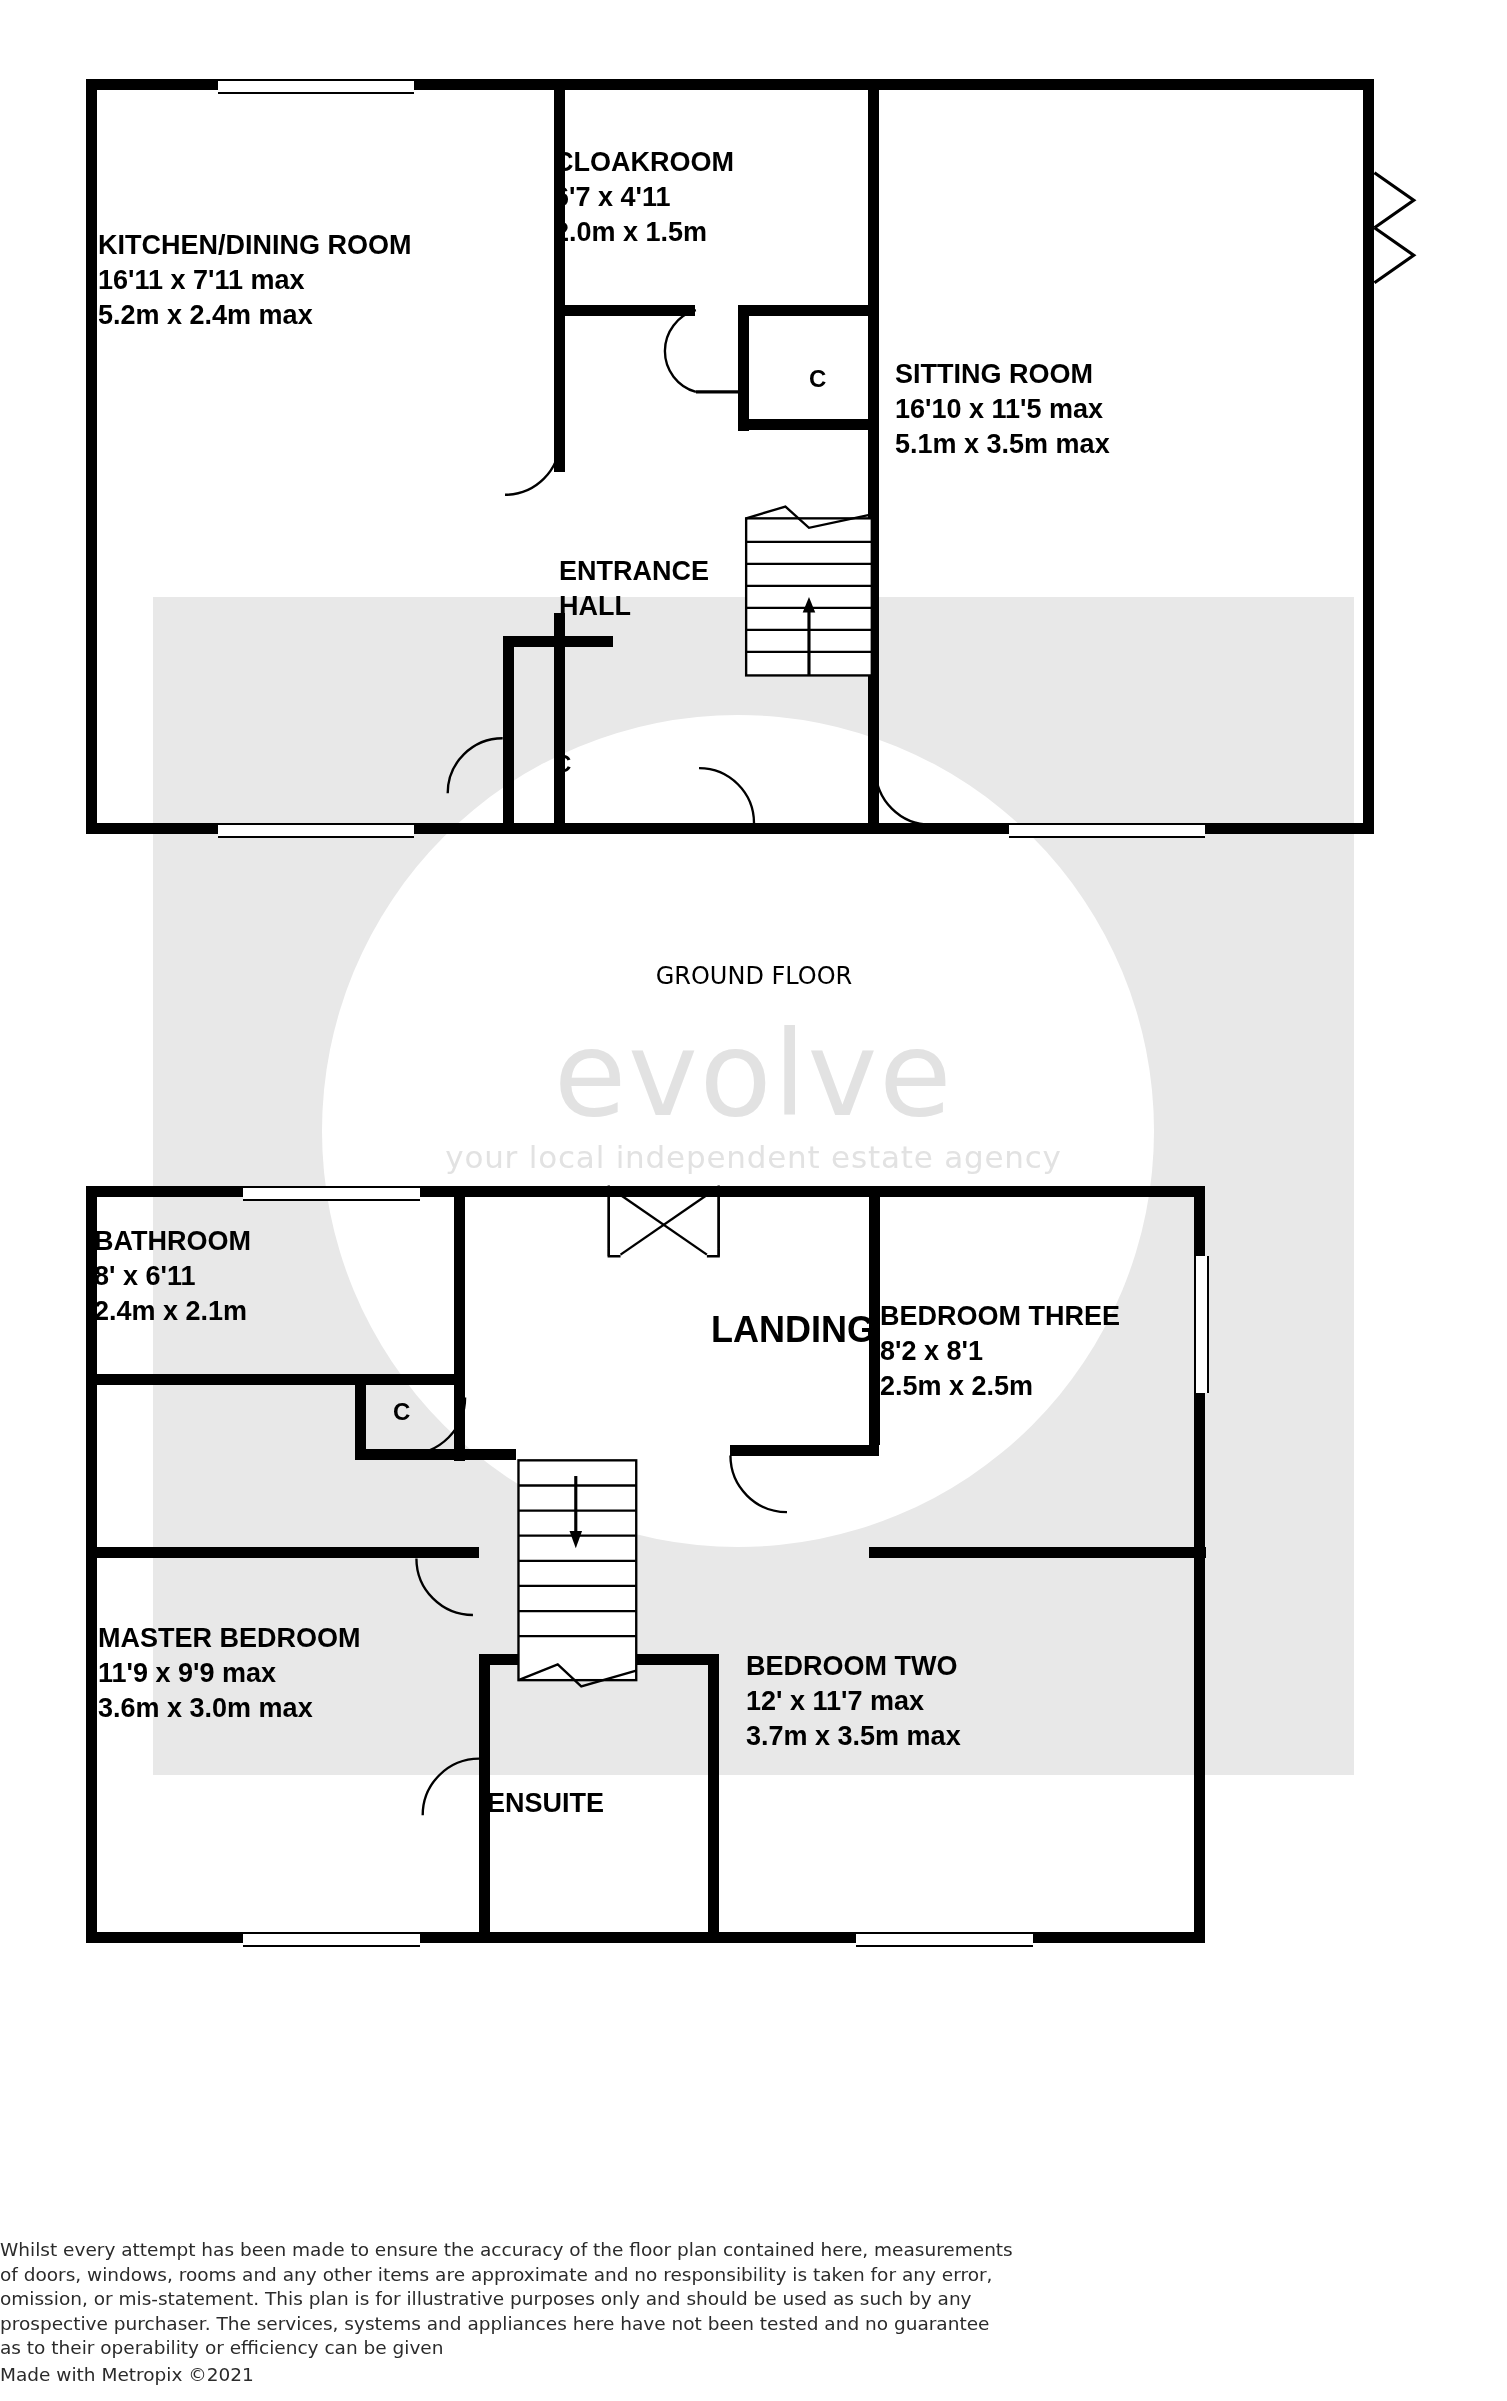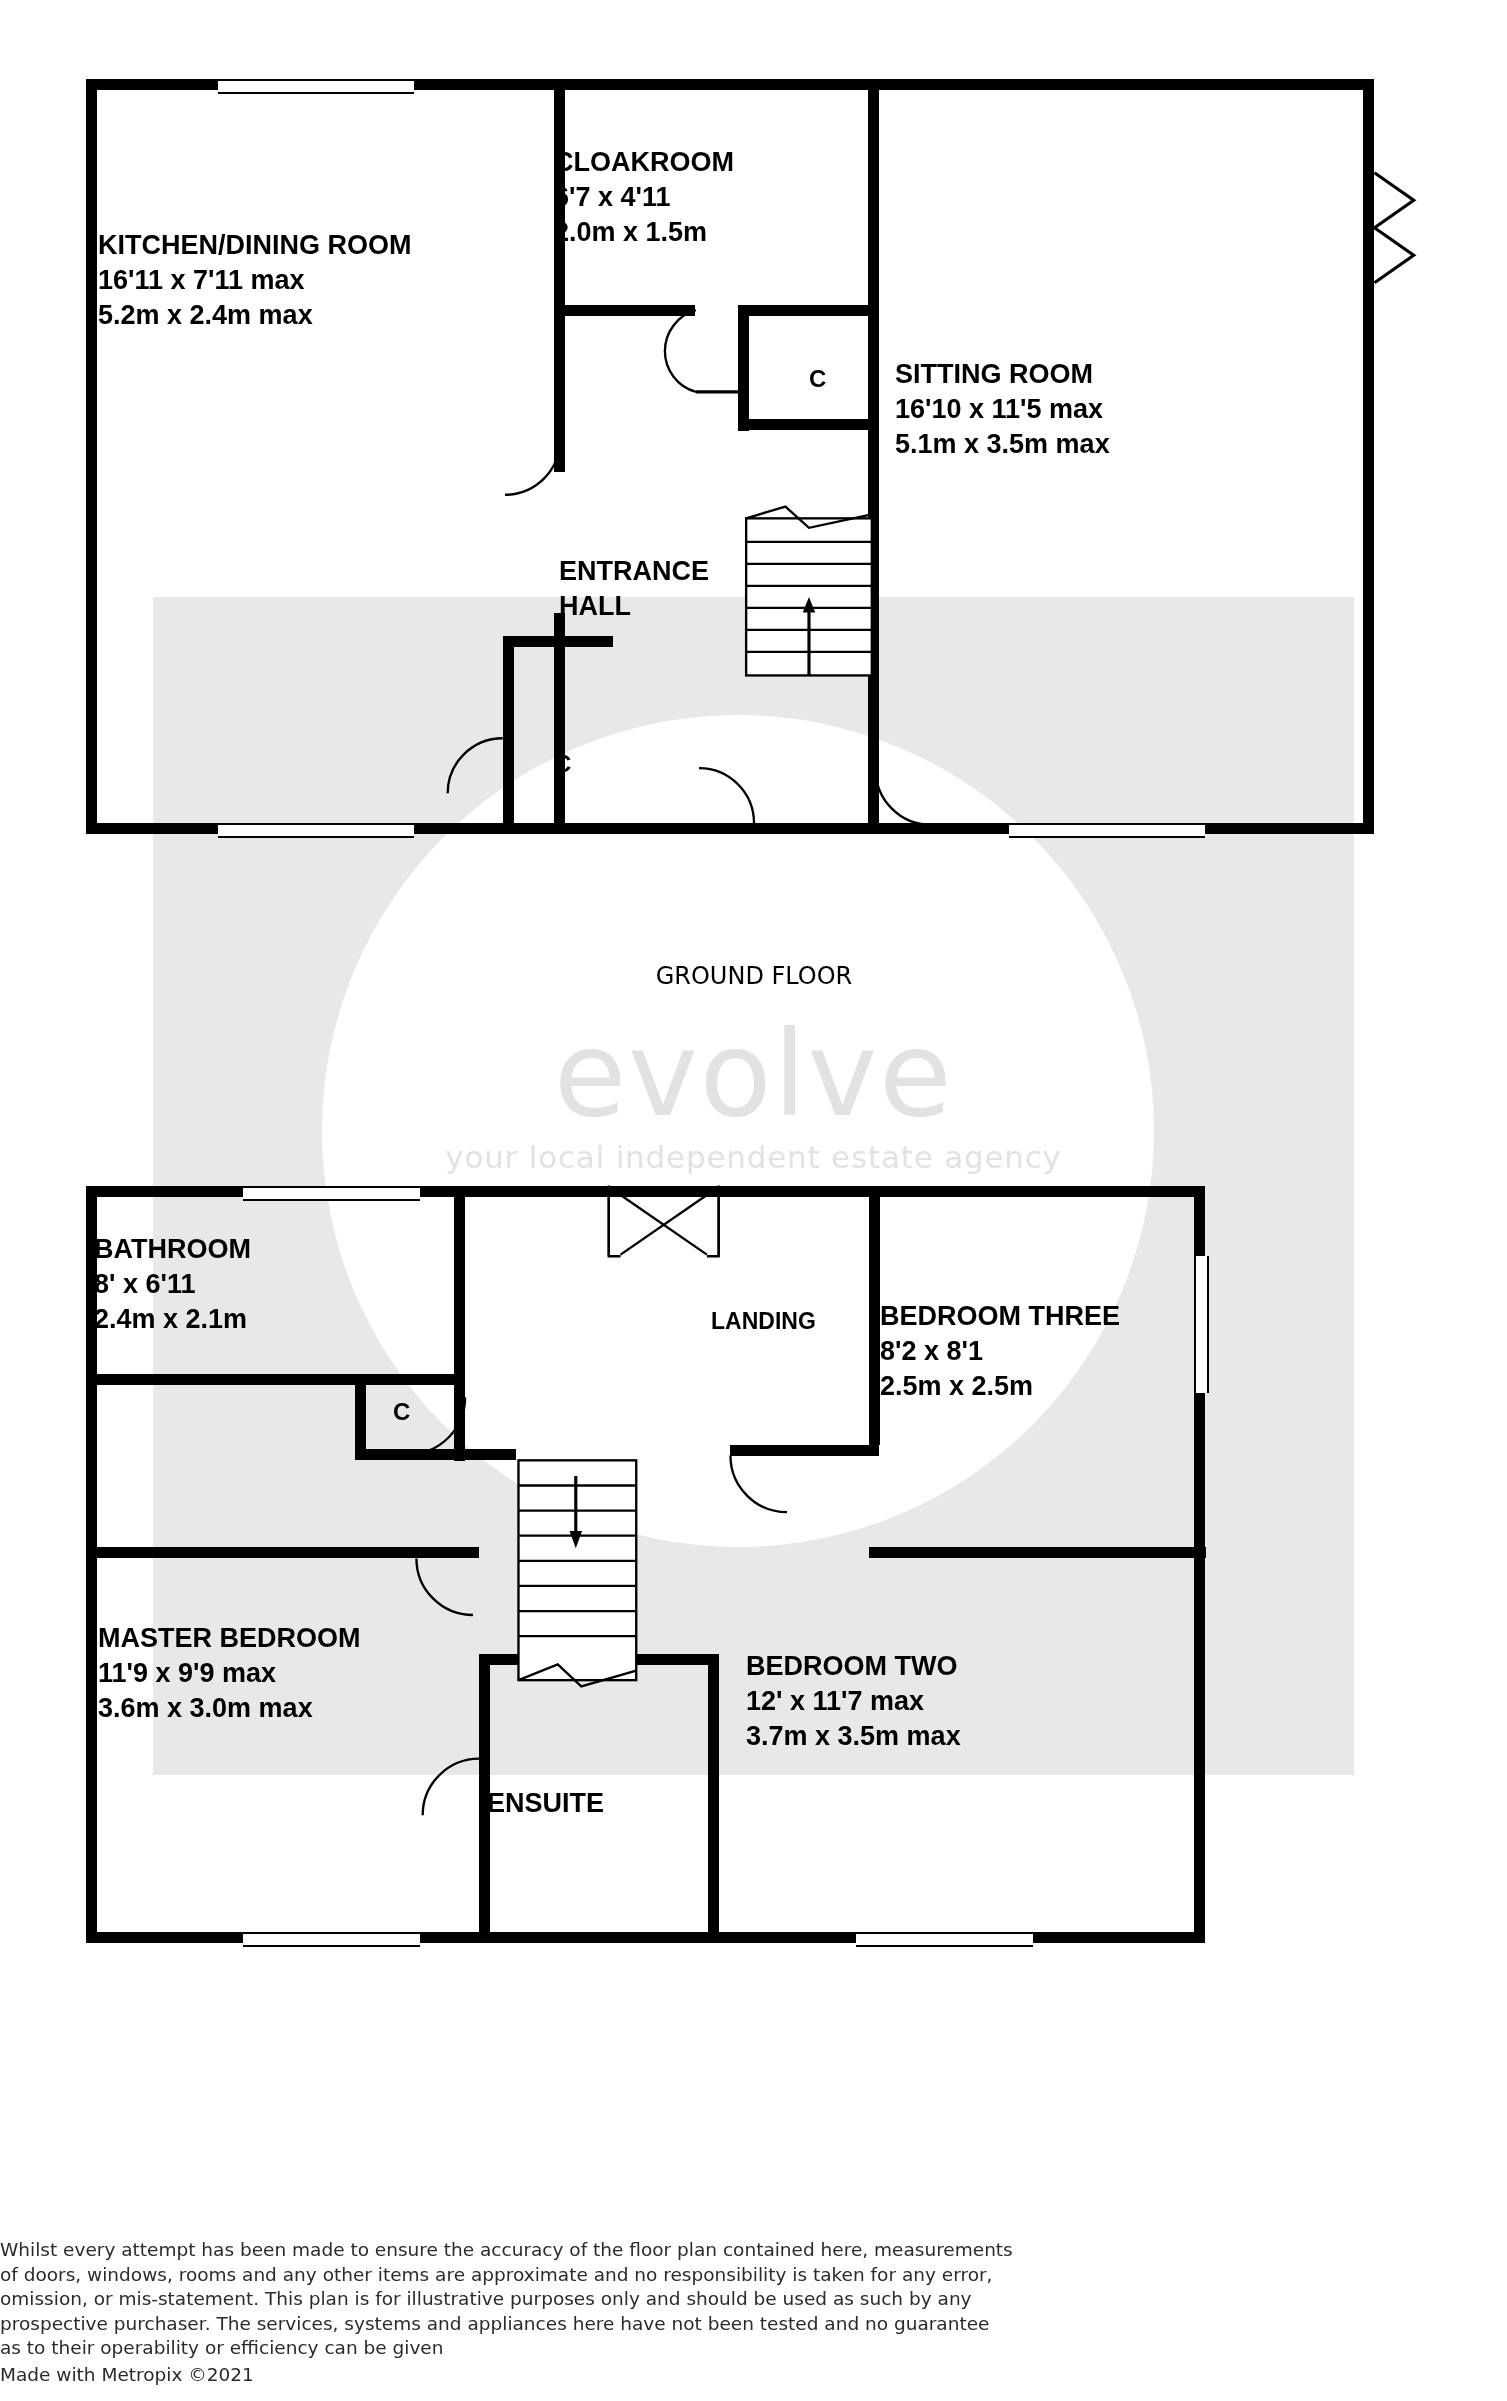--- a/index.html
+++ b/index.html
@@ -285,27 +285,27 @@
       <polyline points="915,40 915,110"></polyline>
       <polyline points="775,110 775,120"></polyline>
       <polyline points="915,110 915,120"></polyline>
       <line x1="790" y1="42" x2="900" y2="118"></line>
       <line x1="900" y1="42" x2="790" y2="118"></line>
       <polyline points="775,30 775,120 790,120"></polyline>
       <polyline points="900,120 915,120 915,30"></polyline>
     </g>
   </svg>
 
-  <div class="room-label" style="left:94px; top:70px; width:346px; font-size:27px;">
+  <div class="room-label" style="left:94px; top:62px; width:346px; font-size:27px;">
     <div>BATHROOM</div>
     <div class="dim">8' x 6'11</div>
     <div class="dim">2.4m x 2.1m</div>
   </div>
 
-  <div class="room-label" style="left:711px; top:145px; width:181px; font-size:23px; text-align:left;">
+  <div class="room-label" style="left:711px; top:145px; width:181px; font-size:36px; text-align:left;">
     <div>LANDING</div>
   </div>
 
   <div class="room-label" style="left:880px; top:137px; width:322px; font-size:27px;">
     <div>BEDROOM THREE</div>
     <div class="dim">8'2 x 8'1</div>
     <div class="dim">2.5m x 2.5m</div>
   </div>
 
   <div class="room-label" style="left:98px; top:459px; width:385px; font-size:27px;">

